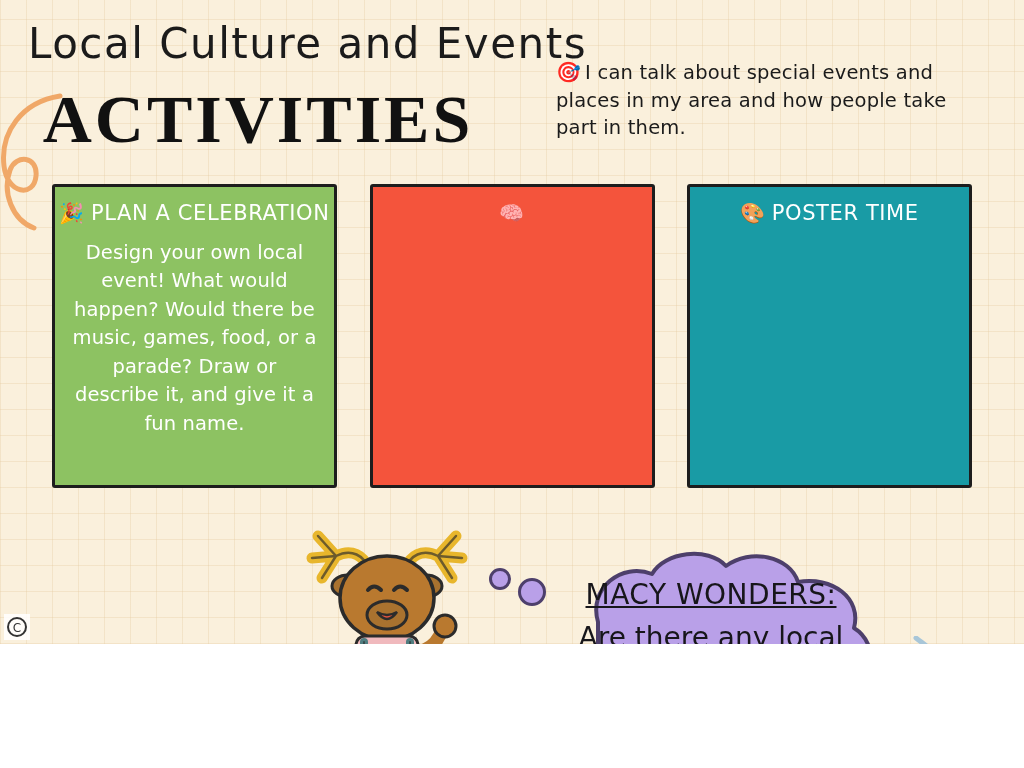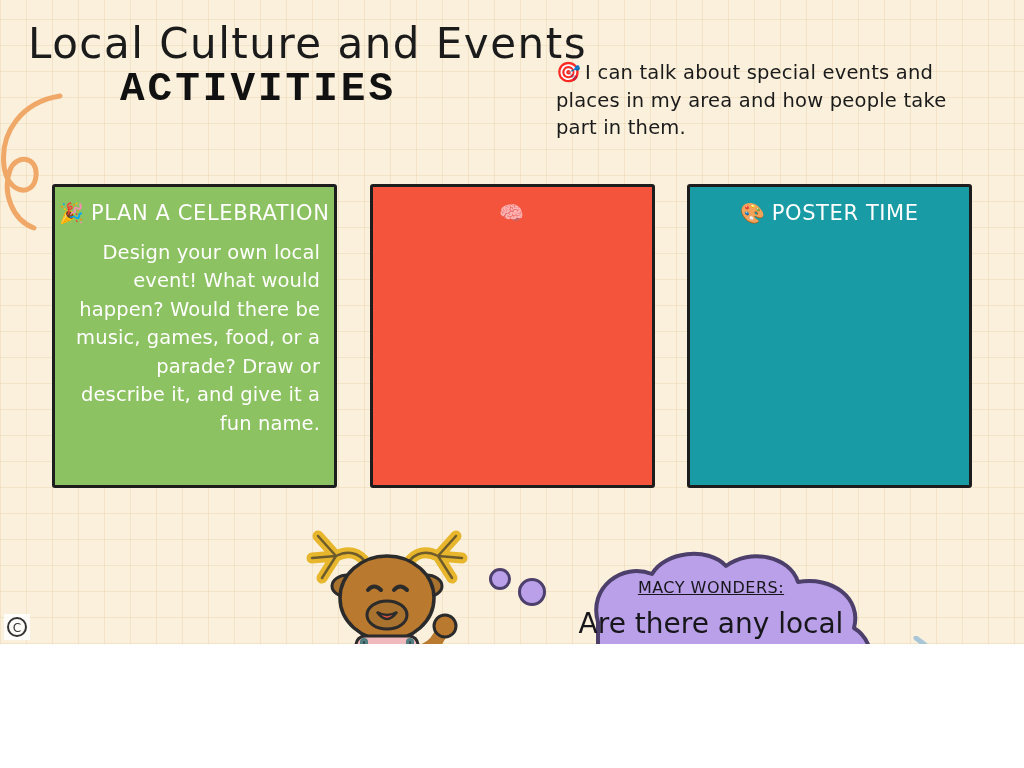--- a/index.html
+++ b/index.html
@@ -38,28 +38,28 @@
   }
   .title-line1 {
     font-family: "DejaVu Sans", sans-serif;
     font-size: 42px;
     letter-spacing: 1.5px;
     color: #1b1b1b;
     line-height: 1.05;
     white-space: nowrap;
   }
   .title-line2 {
-    font-family: Liberation Mono, monospace;
-    font-size: 41px;
+    font-family: Liberation Serif, serif;
+    font-size: 68px;
     font-weight: bold;
     letter-spacing: 3px;
     color: #111;
     text-align: center;
     line-height: 1.05;
-    margin-top: 2px;
+    margin-top: 18px;
     padding-right: 60px;
   }
 
   .objective {
     position: absolute;
     left: 556px;
     top: 58px;
     width: 420px;
     font-size: 19.5px;
     line-height: 1.42;
@@ -104,21 +104,21 @@
     text-transform: uppercase;
     margin-bottom: 14px;
     white-space: nowrap;
   }
   .card-head .emoji { font-size: 20px; }
 
   .card-body {
     color: #ffffff;
     font-size: 19.5px;
     line-height: 1.46;
-    text-align: right;
+    text-align: center;
     letter-spacing: 0.1px;
   }
 
   
   .mascot {
     position: absolute;
     left: 276px;
     top: 512px;
     width: 220px;
     height: 256px;
@@ -144,21 +144,21 @@
   .bubble svg { position: absolute; left: 0; top: 0; }
   .bubble-text {
     position: absolute;
     left: 36px;
     top: 34px;
     width: 278px;
     text-align: center;
     color: #17161a;
   }
   .bubble-title {
-    font-size: 16px;
+    font-size: 28px;
     letter-spacing: 0.5px;
     text-decoration: underline;
     margin-bottom: 8px;
   }
   .bubble-q {
     font-size: 28px;
     line-height: 1.35;
   }
 
   

